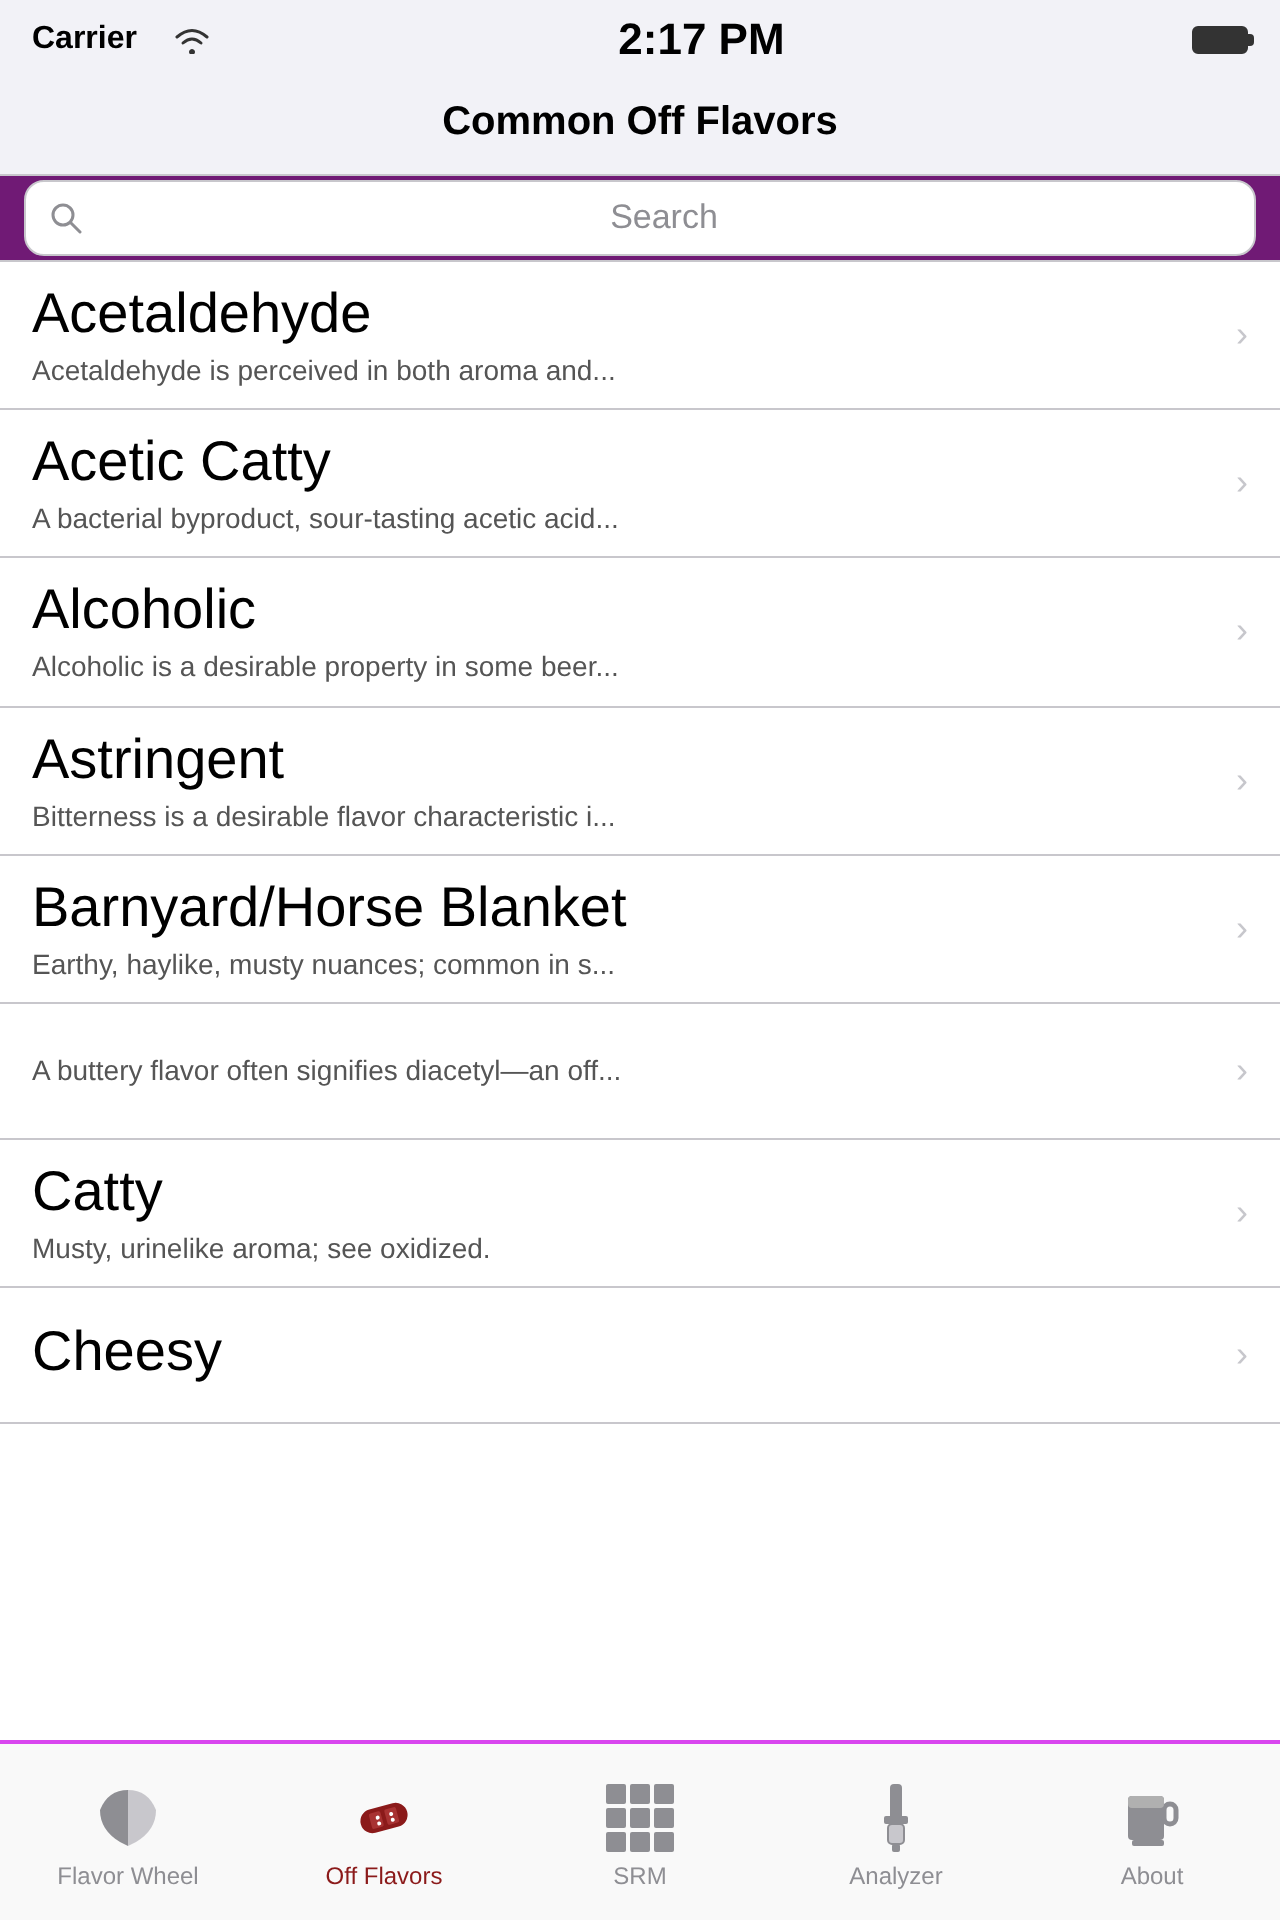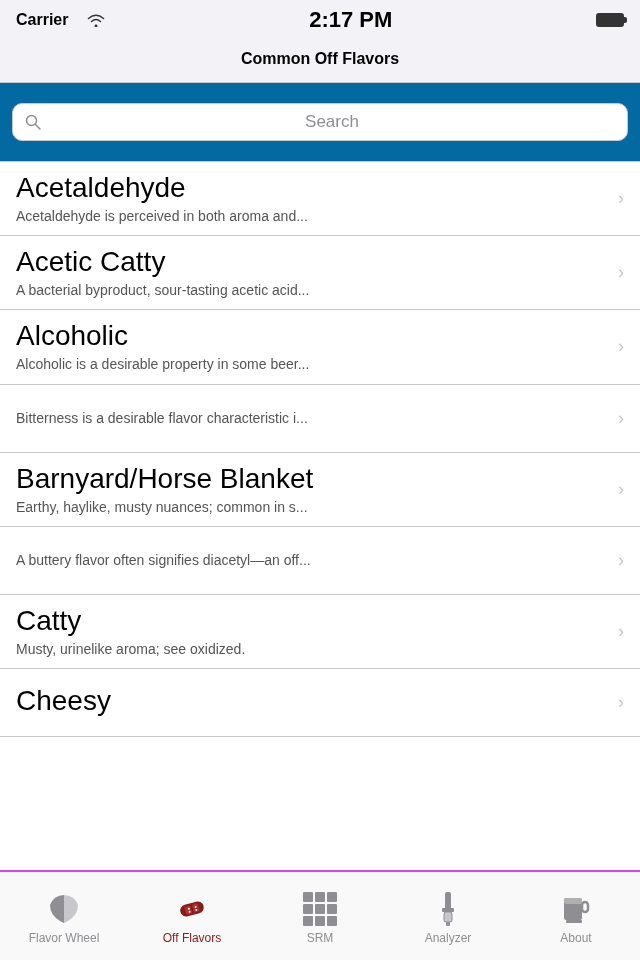--- a/index.html
+++ b/index.html
@@ -62,29 +62,29 @@
 
     
     .nav-bar {
       background: #f2f2f7;
       text-align: center;
       padding: 10px 16px 14px;
       border-bottom: 1px solid #c8c7cc;
       flex-shrink: 0;
     }
     .nav-title {
-      font-size: 16px;
+      font-size: 20px;
       font-weight: 700;
       color: #000;
     }
 
     
     .search-container {
-      background: #0369a1;
-      padding: 20px 12px;
+      background: #701a75;
+      padding: 2px 12px;
       flex-shrink: 0;
     }
     .search-bar {
       background: #fff;
       border: 1px solid #c8c7cc;
       border-radius: 10px;
       display: flex;
       align-items: center;
       padding: 8px 12px;
       gap: 8px;
@@ -238,20 +238,21 @@
     </div>
     <div class="list-item">
       <div class="list-item-content">
         <div class="list-item-title">Alcoholic</div>
         <div class="list-item-subtitle">Alcoholic is a desirable property in some beer...</div>
       </div>
       <div class="list-item-chevron">›</div>
     </div>
     <div class="list-item">
       <div class="list-item-content">
+        <div class="list-item-title">Astringent</div>
         <div class="list-item-subtitle">Bitterness is a desirable flavor characteristic i...</div>
       </div>
       <div class="list-item-chevron">›</div>
     </div>
     <div class="list-item">
       <div class="list-item-content">
         <div class="list-item-title">Barnyard/Horse Blanket</div>
         <div class="list-item-subtitle">Earthy, haylike, musty nuances; common in s...</div>
       </div>
       <div class="list-item-chevron">›</div>

